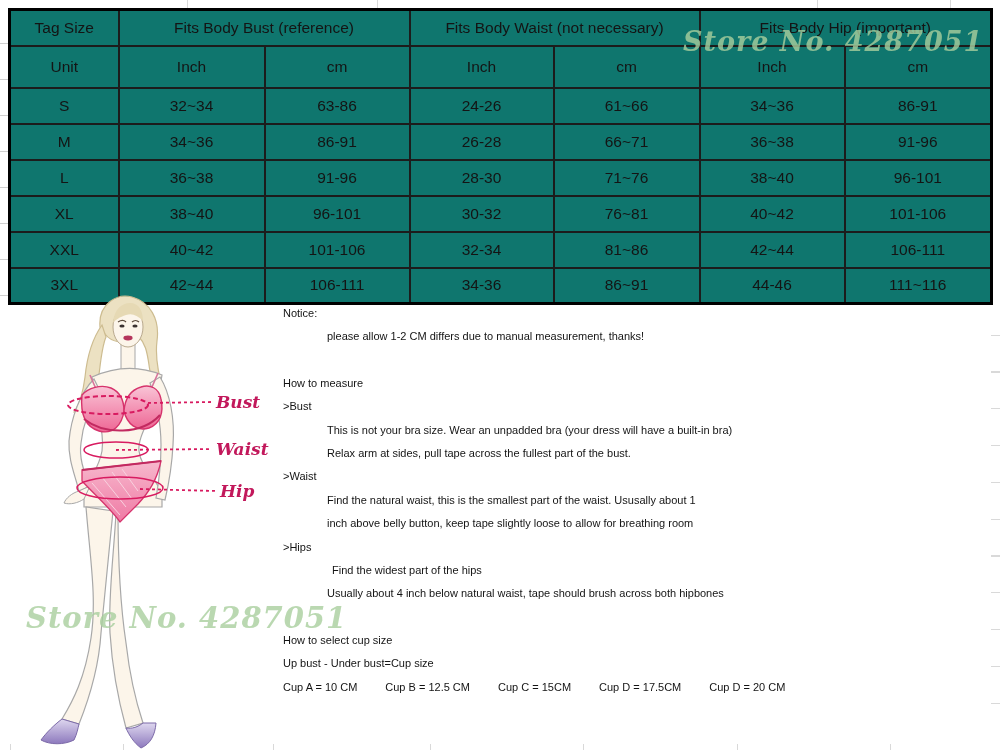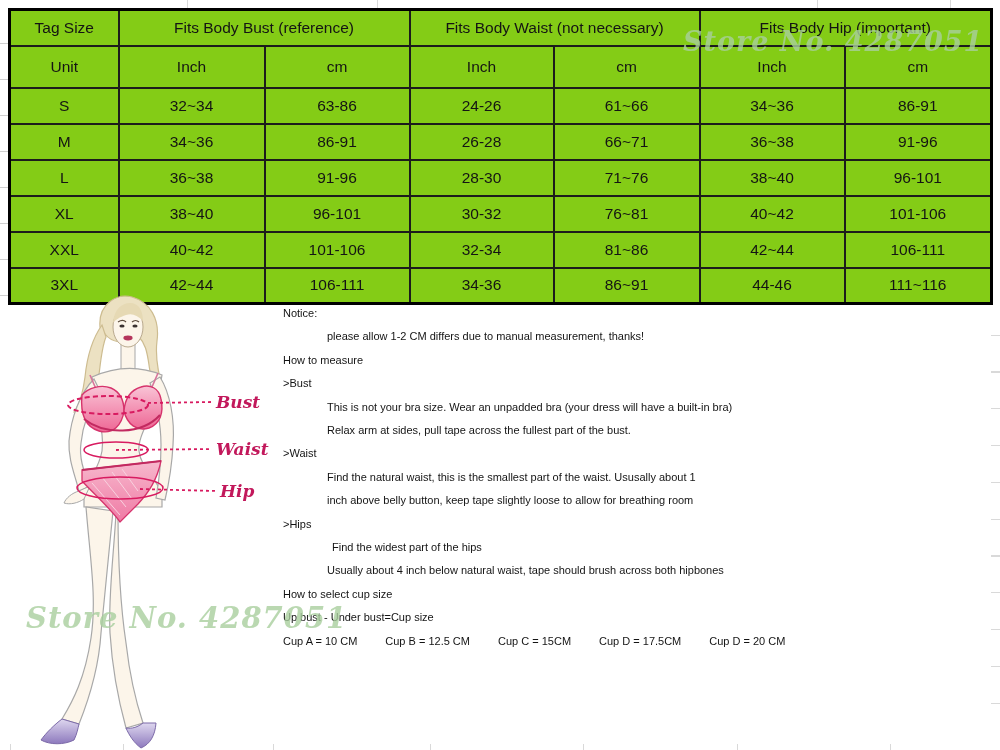--- a/index.html
+++ b/index.html
@@ -1,38 +1,38 @@
 <!DOCTYPE html>
 <html><head>
 <meta charset="utf-8">
 <style>
   html,body{margin:0;padding:0;background:#fff;}
   .canvas{position:relative;width:1000px;height:750px;background:#ffffff;overflow:hidden;
           font-family:"Liberation Sans",sans-serif;color:#111;}
 
   
   table.size{position:absolute;left:8px;top:8px;width:982px;height:287px;
-             border-collapse:collapse;table-layout:fixed;background:#84cc16;}
+             border-collapse:collapse;table-layout:fixed;background:#0f766e;}
   table.size td{border:2px solid #1c1c1c;text-align:center;vertical-align:middle;
                 font-size:15.5px;color:#141414;padding:0;white-space:nowrap;}
   table.size{border:3px solid #000;}
   table.size td.hdr{font-size:15.5px;}
 
   
   .watermark{position:absolute;font-family:"DejaVu Serif",serif;font-style:italic;font-weight:bold;
              white-space:nowrap;letter-spacing:1px;opacity:.8;z-index:5;pointer-events:none;}
   .wm-top{left:683px;top:26px;font-size:27px;}
   .wm-bottom{left:26px;top:601px;font-size:29px;}
 
   
   .textcol{position:absolute;left:283px;top:302px;width:714px;font-weight:normal;font-size:11px;color:#141414;}
   .textcol .line{line-height:23.4px;white-space:nowrap;}
   .indent{padding-left:44px;}
   .indent2{padding-left:49px;}
-  .gap-before{}
+  .gap-before{margin-top:23px;}
   .cup-row{display:flex;gap:28px;line-height:23.4px;white-space:nowrap;}
 
   
   .figure-wrap{position:absolute;left:20px;top:293px;width:252px;height:460px;}
   .mlabel{font-family:"DejaVu Serif",serif;font-style:italic;font-weight:bold;font-size:17px;}
 
   
   .stub{position:absolute;background:#d9d9d9;}
   .left-stubs{position:absolute;left:0;top:8px;width:8px;height:288px;
       background:repeating-linear-gradient(to bottom,transparent 0 34.9px,#cfcfcf 34.9px 36px);}

